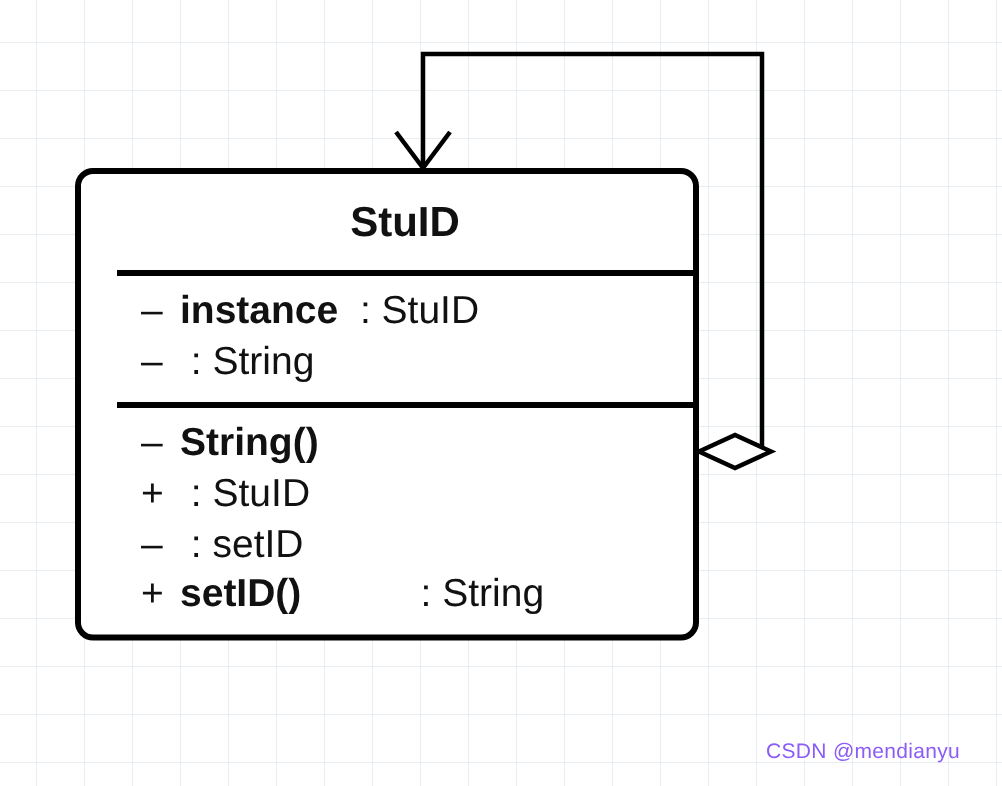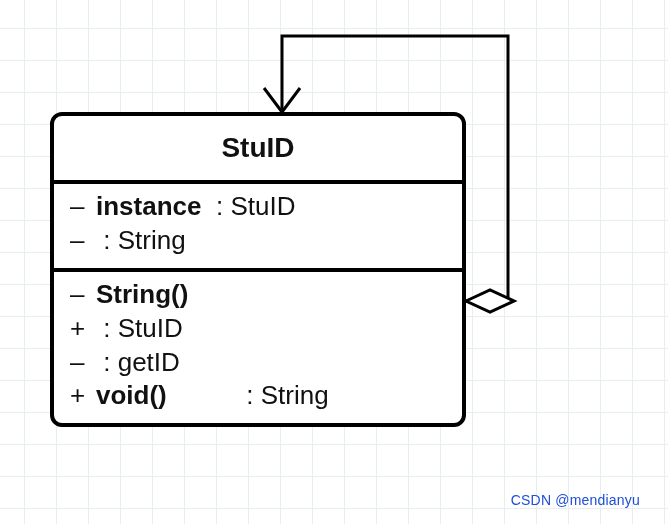--- a/index.html
+++ b/index.html
@@ -29,20 +29,21 @@
     border: 4px solid #000;
     border-radius: 12px;
     background: #fff;
     overflow: hidden;
   }
   .section {
     padding: 6px 16px 10px 16px;
     font-size: 26px;
     line-height: 1.3;
     color: #111;
+    margin-left: 24px;
   }
   .title-section {
     text-align: center;
     font-weight: bold;
     padding: 14px 16px 14px 16px;
     font-size: 28px;
   }
   .divider {
     border-top: 4px solid #000;
   }
@@ -58,21 +59,21 @@
     position: absolute;
     left: 0; top: 0;
     width: 668px; height: 524px;
     pointer-events: none;
   }
   .watermark {
     position: absolute;
     right: 28px;
     bottom: 16px;
     font-size: 14px;
-    color: #1d4ed8;
+    color: #8b5cf6;
     letter-spacing: 0.2px;
     font-family: Arial, sans-serif;
   }
 </style>
 </head>
 <body>
 
 <div class="grid"></div>
 
 <svg class="connector">
@@ -107,24 +108,24 @@
       <span class="nm">String()</span>
     </div>
     <div class="row">
       <span class="vis">+</span>
       <span class="colon"> : </span>
       <span class="typ">StuID</span>
     </div>
     <div class="row">
       <span class="vis">–</span>
       <span class="colon"> : </span>
-      <span class="typ">getID</span>
+      <span class="typ">setID</span>
     </div>
     <div class="row">
       <span class="vis">+</span>
-      <span class="nm" id="os3">void()          </span>
+      <span class="nm" id="os3">setID()          </span>
       <span class="colon"> : </span>
       <span class="typ">String</span>
     </div>
   </div>
 </div>
 
 <div class="watermark">CSDN @mendianyu</div>
 
 </body></html>

